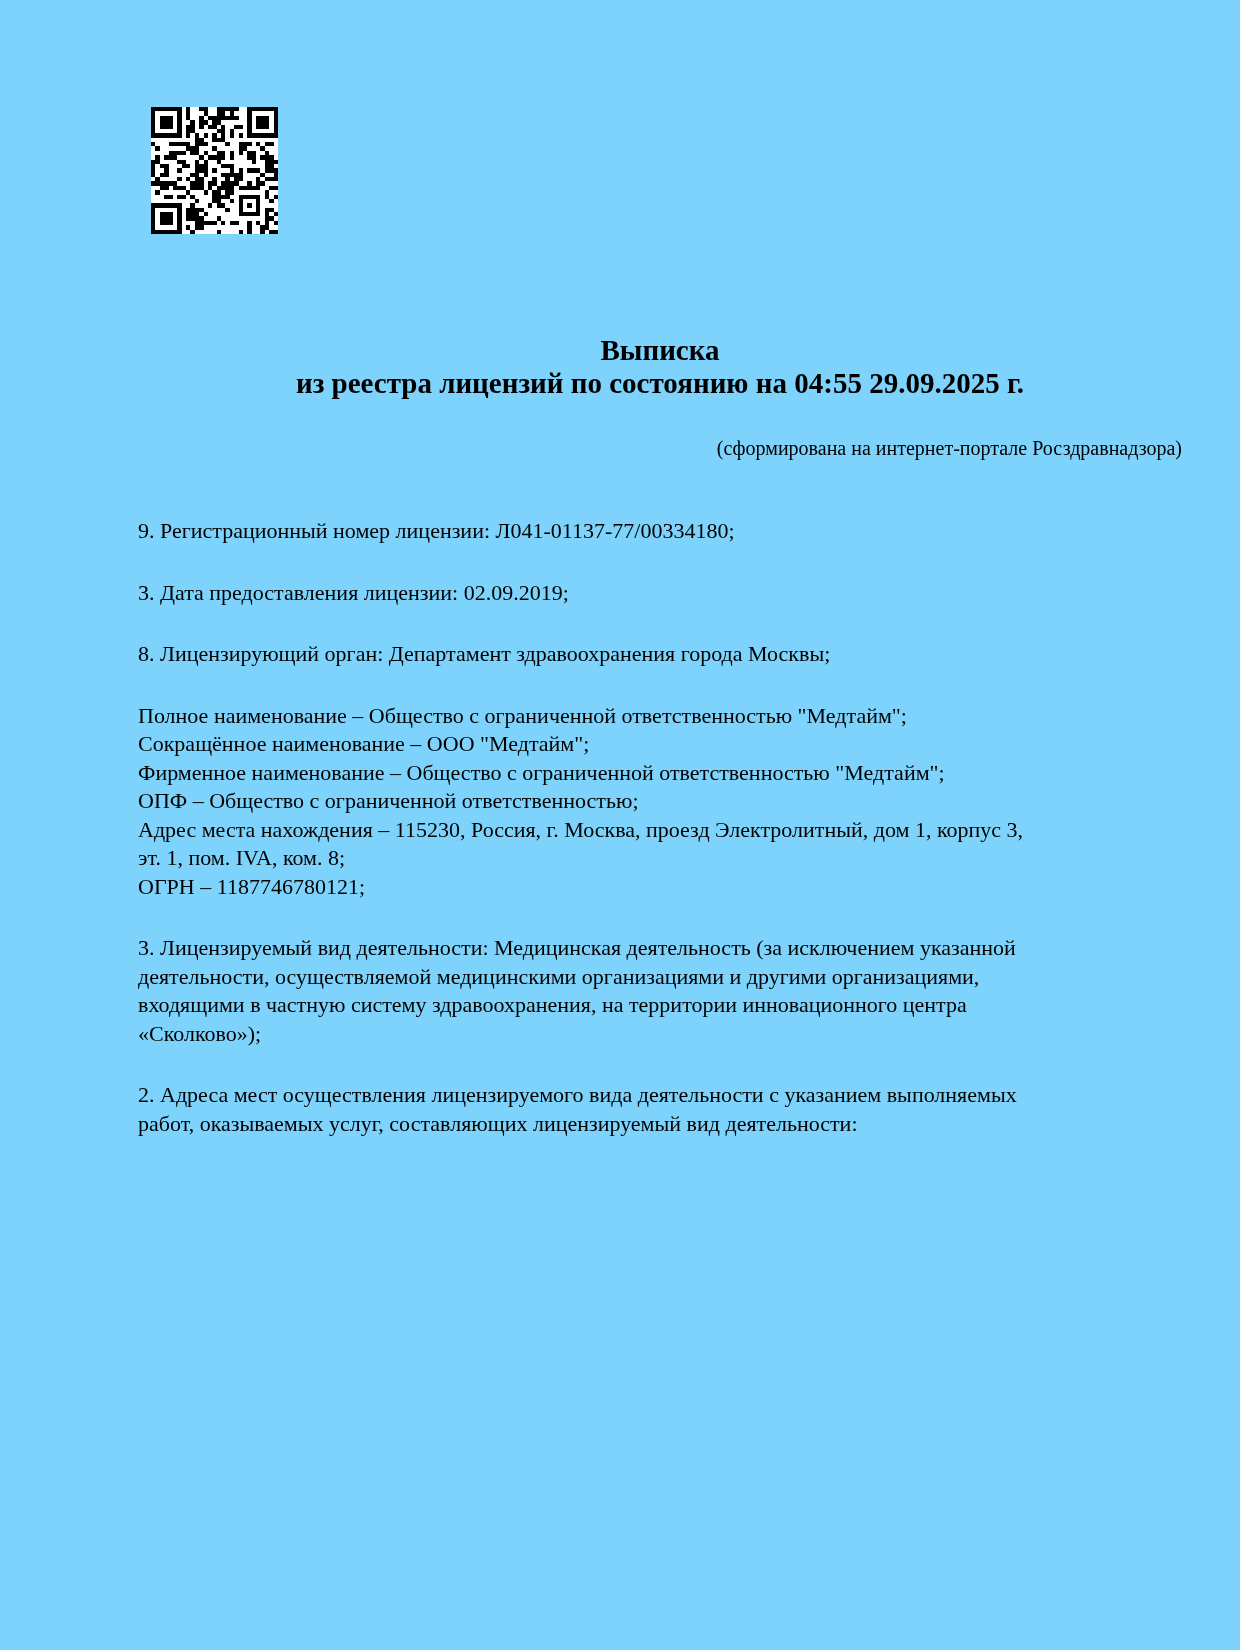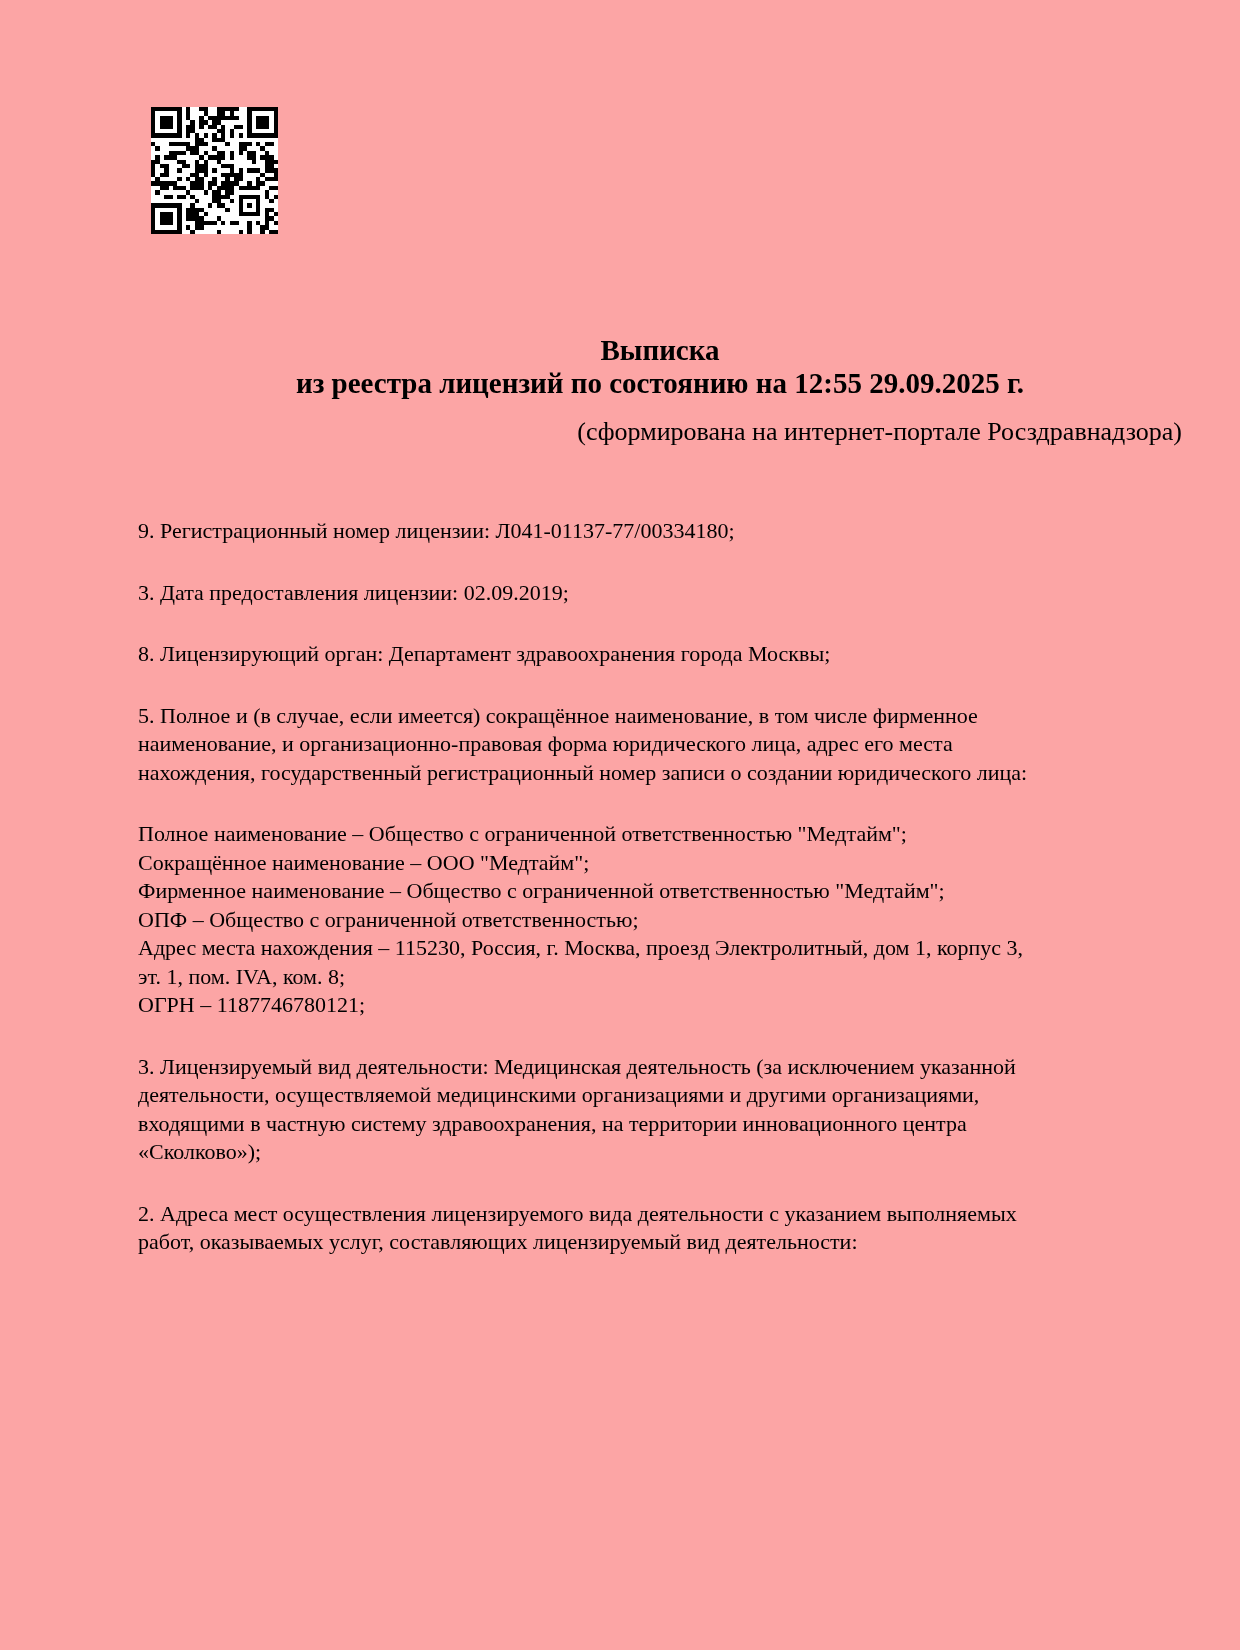--- a/index.html
+++ b/index.html
@@ -4,21 +4,21 @@
 <style>
   html, body {
     margin: 0;
     padding: 0;
     background: #ffffff;
   }
   .page {
     position: relative;
     width: 1240px;
     height: 1650px;
-    background: #fca5a5;
+    background: #7dd3fc;
     color: #000000;
     font-family: "Liberation Serif", "DejaVu Serif", serif;
     overflow: hidden;
   }
   .qr {
     position: absolute;
     left: 151px;
     top: 107px;
     width: 127px;
     height: 127px;
@@ -29,22 +29,22 @@
     top: 334px;
     width: 1044px;
     text-align: center;
     font-weight: bold;
     font-size: 29px;
     line-height: 33px;
   }
   .subtitle {
     position: absolute;
     right: 58px;
-    top: 420px;
-    font-size: 26px;
+    top: 436px;
+    font-size: 20px;
     line-height: 24px;
     text-align: right;
   }
   .doc-body {
     position: absolute;
     left: 138px;
     top: 517px;
     width: 1070px;
     font-size: 22px;
     line-height: 28.5px;
@@ -352,32 +352,29 @@
       <rect x="0" y="22" width="7" height="7" fill="#000"></rect>
       <rect x="1" y="23" width="5" height="5" fill="#fff"></rect>
       <rect x="2" y="24" width="3" height="3" fill="#000"></rect>
       <rect x="20" y="20" width="5" height="5" fill="#000"></rect>
       <rect x="21" y="21" width="3" height="3" fill="#fff"></rect>
       <rect x="22" y="22" width="1" height="1" fill="#000"></rect>
     </svg>
 
   <div class="title-block">
     <div>Выписка</div>
-    <div>из реестра лицензий по состоянию на 12:55 29.09.2025 г.</div>
+    <div>из реестра лицензий по состоянию на 04:55 29.09.2025 г.</div>
   </div>
 
   <div class="subtitle">(сформирована на интернет-портале Росздравнадзора)</div>
 
   <div class="doc-body">
     <p>9. Регистрационный номер лицензии: Л041-01137-77/00334180;</p>
     <p>3. Дата предоставления лицензии: 02.09.2019;</p>
     <p>8. Лицензирующий орган: Департамент здравоохранения города Москвы;</p>
-    <p>5. Полное и (в случае, если имеется) сокращённое наименование, в том числе фирменное
-наименование, и организационно-правовая форма юридического лица, адрес его места
-нахождения, государственный регистрационный номер записи о создании юридического лица:</p>
     <p>Полное наименование – Общество с ограниченной ответственностью "Медтайм";
 Сокращённое наименование – ООО "Медтайм";
 Фирменное наименование – Общество с ограниченной ответственностью "Медтайм";
 ОПФ – Общество с ограниченной ответственностью;
 Адрес места нахождения – 115230, Россия, г. Москва, проезд Электролитный, дом 1, корпус 3,
 эт. 1, пом. IVA, ком. 8;
 ОГРН – 1187746780121;</p>
     <p>3. Лицензируемый вид деятельности: Медицинская деятельность (за исключением указанной
 деятельности, осуществляемой медицинскими организациями и другими организациями,
 входящими в частную систему здравоохранения, на территории инновационного центра

